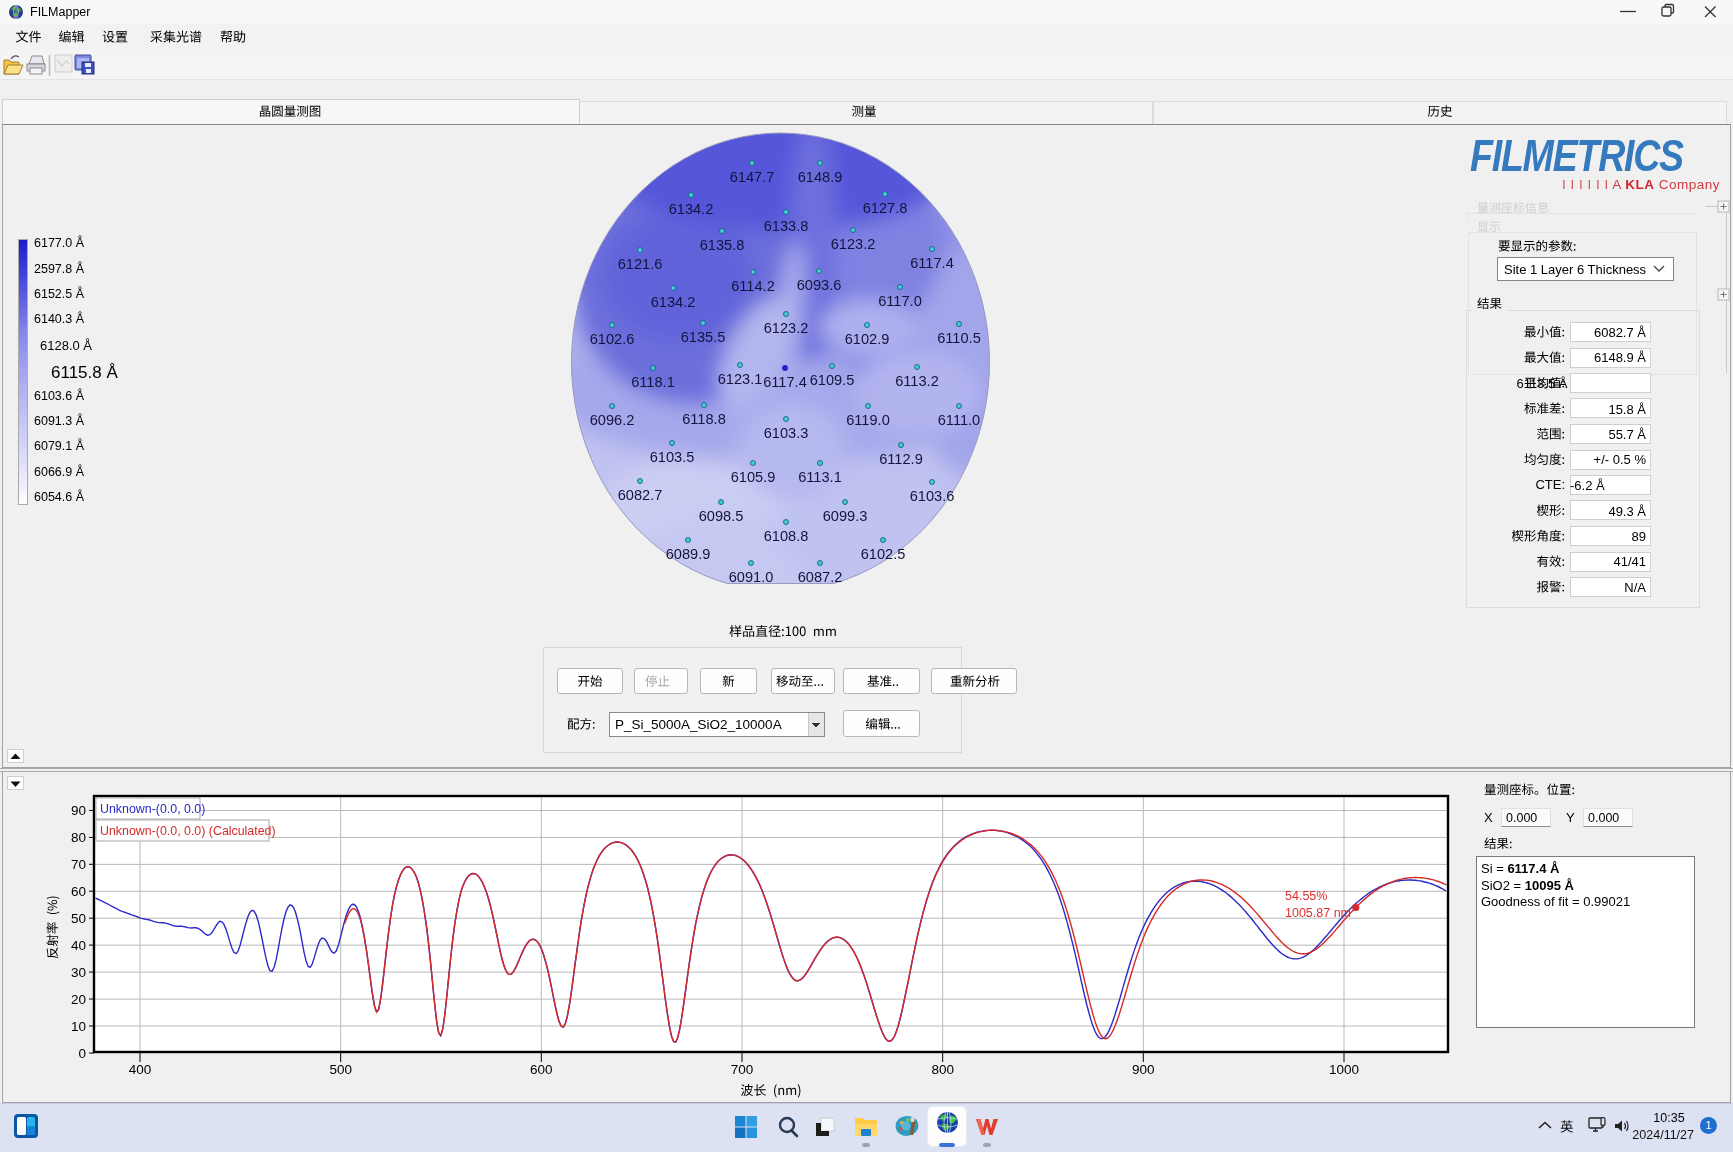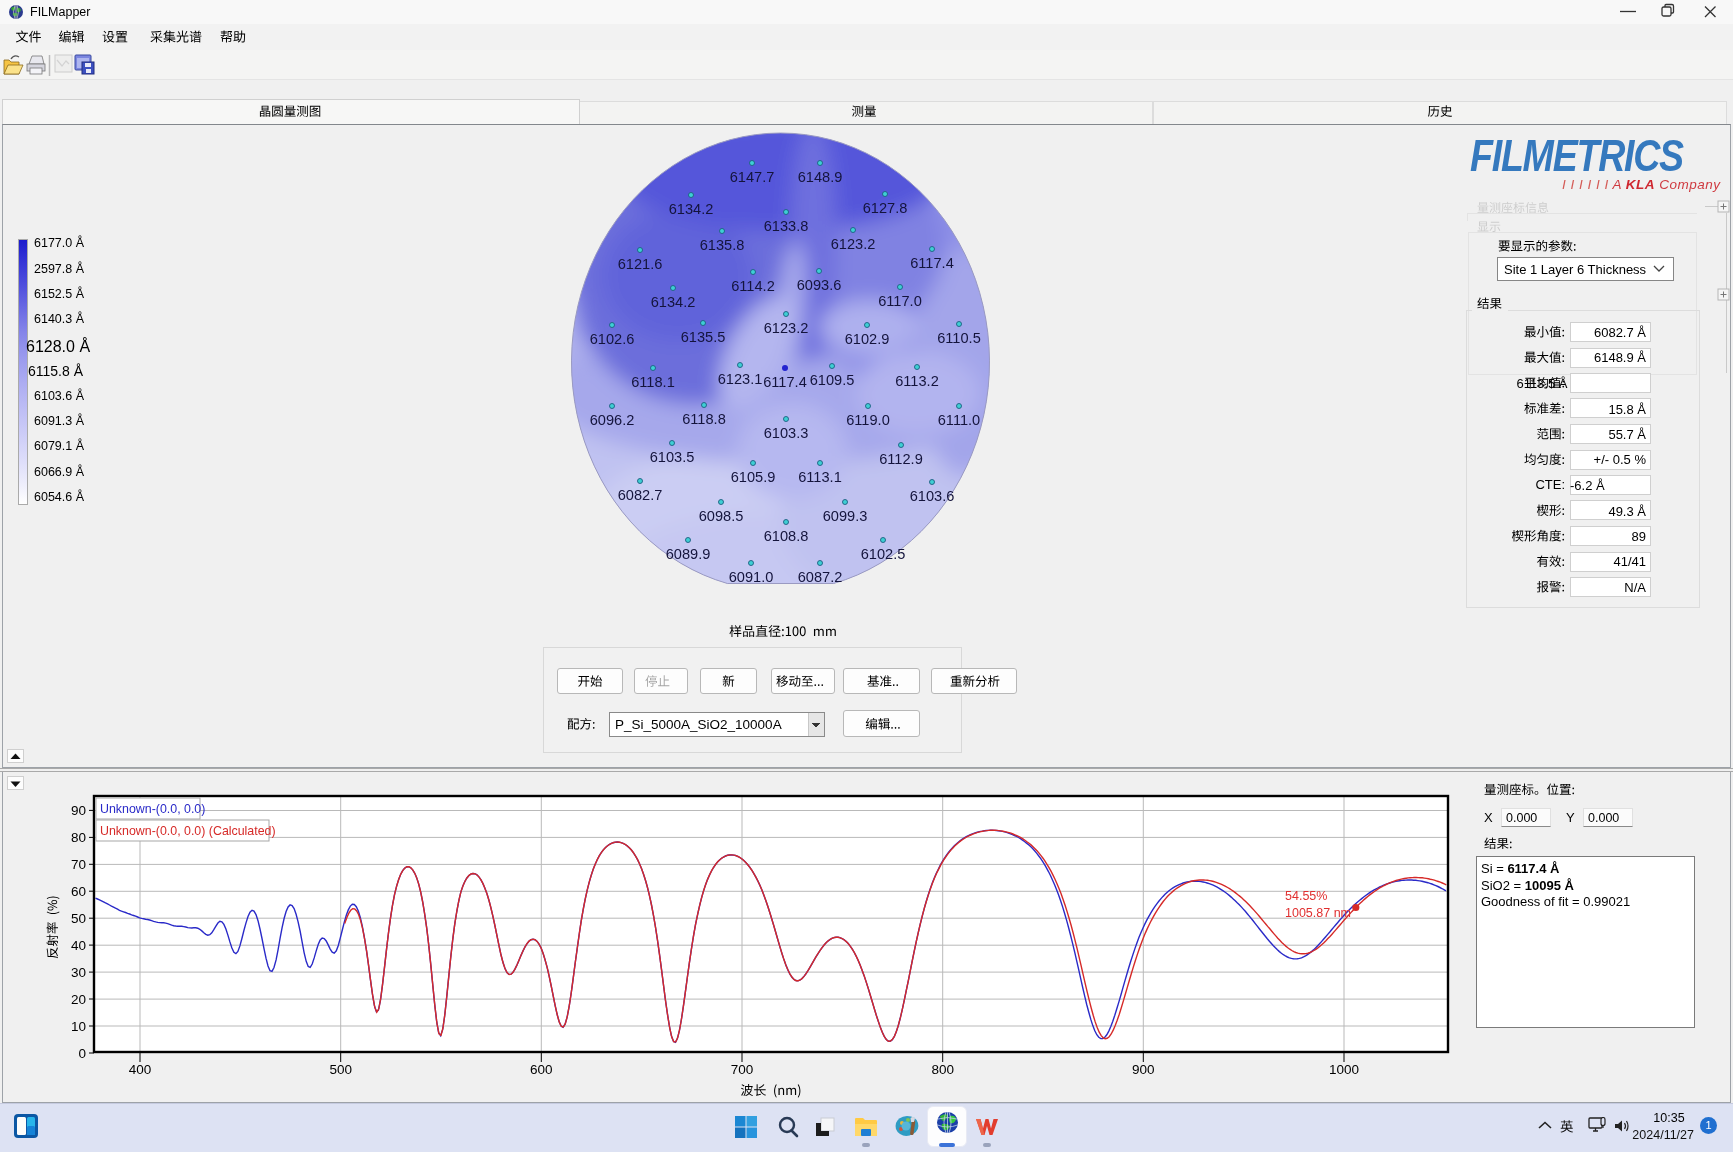--- a/index.html
+++ b/index.html
@@ -54,22 +54,22 @@
 <div class="abs" style="left:1153px;top:101px;width:574px;height:23px;background:#f3f3f2;border:1px solid #dcdcdc;border-bottom:none"></div>
 <div class="abs" style="left:2px;top:99px;width:578px;height:25px;background:#f7f7f6;border:1px solid #d0d0d0;border-bottom:none"></div>
 
 <div class="abs" style="left:2px;top:124px;width:1729px;height:644px;background:#f0f0f0;border:1px solid #9da2a8;border-top:1px solid #83878c"></div>
 
 <div class="abs" style="left:18px;top:239px;width:10px;height:266px;border:1px solid #aaa;background:linear-gradient(to bottom,#1b1bcd 0%,#3434d6 8%,#4e4edd 17%,#6a6ae3 26%,#8585e9 35%,#9b9bee 45%,#aeaef2 55%,#bfbff5 65%,#cfcff8 75%,#dedefa 84%,#efeffc 93%,#ffffff 100%)"></div>
 <div class="lat" style="left:34px;top:236px;font-size:12.5px">6177.0 Å</div>
 <div class="lat" style="left:34px;top:262px;font-size:12.5px">2597.8 Å</div>
 <div class="lat" style="left:34px;top:287px;font-size:12.5px">6152.5 Å</div>
 <div class="lat" style="left:34px;top:312px;font-size:12.5px">6140.3 Å</div>
-<div class="lat" style="left:26px;top:338px;font-size:16px">6128.0 Å</div>
-<div class="lat" style="left:28px;top:363px;font-size:14px">6115.8 Å</div>
+<div class="lat" style="left:40px;top:338px;font-size:13px">6128.0 Å</div>
+<div class="lat" style="left:51px;top:363px;font-size:17px">6115.8 Å</div>
 <div class="lat" style="left:34px;top:389px;font-size:12.5px">6103.6 Å</div>
 <div class="lat" style="left:34px;top:414px;font-size:12.5px">6091.3 Å</div>
 <div class="lat" style="left:34px;top:439px;font-size:12.5px">6079.1 Å</div>
 <div class="lat" style="left:34px;top:465px;font-size:12.5px">6066.9 Å</div>
 <div class="lat" style="left:34px;top:490px;font-size:12.5px">6054.6 Å</div>
 
 <svg class="abs" style="left:570px;top:131px" width="422" height="465" viewBox="0 0 422 465">
 <defs>
  <clipPath id="wclip">
           <path d="M157.4 452.5 A209 229 0 1 1 263.6 452.5 Z"></path>
@@ -181,21 +181,21 @@
       <text x="313" y="427.5" font-size="14.6" fill="#14143c" text-anchor="middle" font-family="Liberation Sans">6102.5</text>
 <circle cx="181" cy="432" r="2.5" fill="#3ecfd4" stroke="#1c5f80" stroke-width="0.9"></circle>
       <text x="181" y="450.5" font-size="14.6" fill="#14143c" text-anchor="middle" font-family="Liberation Sans">6091.0</text>
 <circle cx="250" cy="432" r="2.5" fill="#3ecfd4" stroke="#1c5f80" stroke-width="0.9"></circle>
       <text x="250" y="450.5" font-size="14.6" fill="#14143c" text-anchor="middle" font-family="Liberation Sans">6087.2</text>
 </svg>
 
 <div class="abs" style="left:1470px;top:136px;width:225px;height:42px;overflow:visible">
 <div style="font-family:'Liberation Sans';font-style:italic;font-weight:bold;font-size:45px;color:#3579be;transform:scaleX(0.835);transform-origin:left top;letter-spacing:-1.5px;line-height:40px">FILMETRICS</div>
 </div>
-<div class="lat" style="left:1562px;top:177px;font-size:13.5px;font-style:italic;color:#d45a55;letter-spacing:0.5px">I I I I I I <span style="color:#cf3a40">A</span> <span style="font-weight:bold;color:#cf2730">KLA</span> <span style="color:#cf3a40">Company</span></div>
+<div class="lat" style="left:1562px;top:177px;font-size:13.5px;color:#d45a55;letter-spacing:0.5px">I I I I I I <span style="color:#cf3a40">A</span> <span style="font-weight:bold;color:#cf2730">KLA</span> <span style="color:#cf3a40">Company</span></div>
 
 <div class="abs" style="left:1467px;top:213px;width:230px;height:1px;background:#e3e3e3"></div>
 <div class="abs" style="left:1467px;top:213px;width:1px;height:8px;background:#e3e3e3"></div>
 <div class="abs" style="left:1468px;top:232px;width:229px;height:143px;border:1px solid #e3e3e3;border-top:1px solid #e3e3e3"></div>
 <div class="abs" style="left:1497px;top:257px;width:177px;height:24px;background:#fff;border:1px solid #868686"></div>
 <div class="lat" style="left:1504px;top:262px;font-size:13px">Site 1 Layer 6 Thickness</div>
 <svg class="abs" style="left:1652px;top:263px" width="14" height="12">
       <path d="M2 3 L7 8 L12 3" stroke="#444" stroke-width="1.3" fill="none"></path>
     </svg>
 <div class="abs" style="left:1466px;top:310px;width:234px;height:298px;border:1px solid #dcdcdc"></div>

